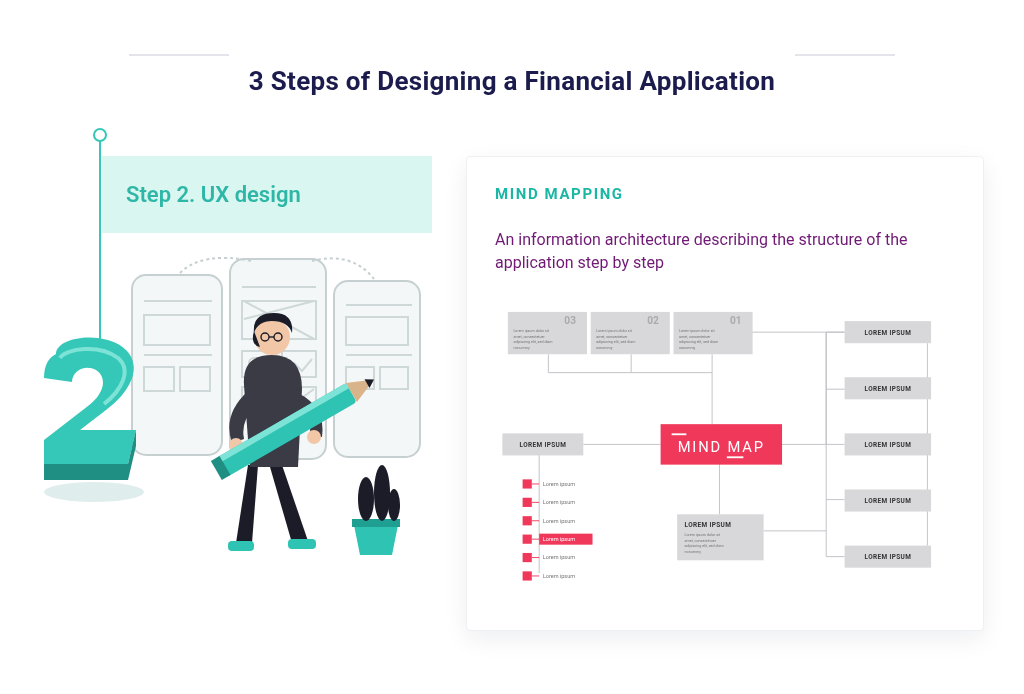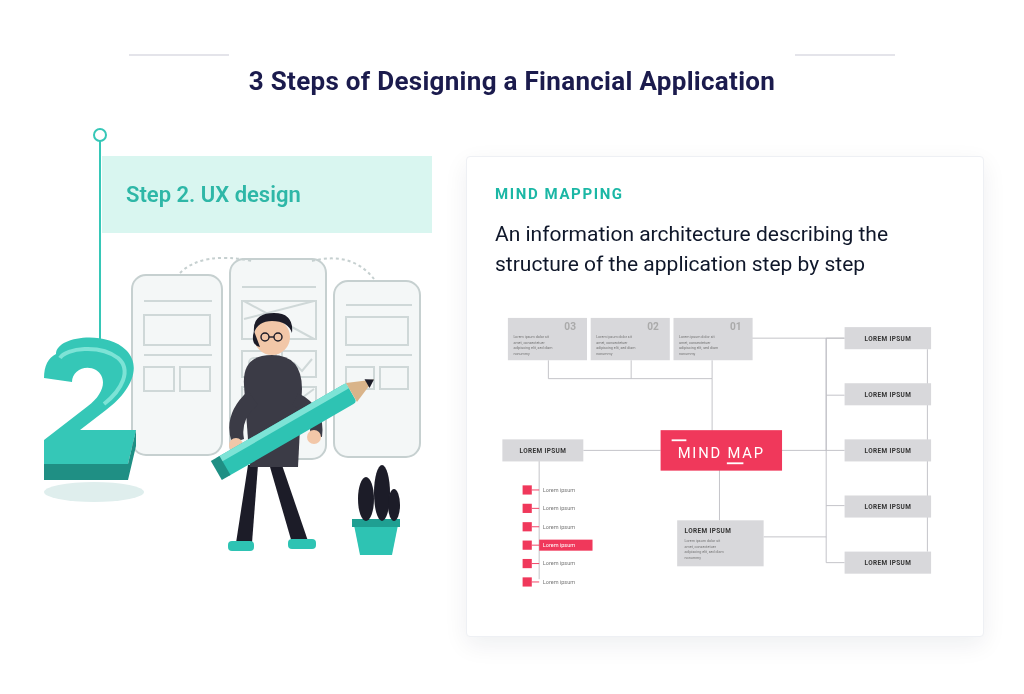--- a/index.html
+++ b/index.html
@@ -90,26 +90,26 @@
     border: 1px solid #eef0f4;
     border-radius: 4px;
     box-shadow: 0 8px 24px rgba(20,30,60,0.07);
     padding: 28px 28px 22px 28px;
   }
   .eyebrow {
     color: #1bb7a5;
     font-weight: 700;
     font-size: 15px;
     letter-spacing: 1.6px;
-    margin-bottom: 16px;
+    margin-bottom: 25px;
   }
   .desc {
-    font-size: 21px;
+    font-size: 16px;
     line-height: 1.45;
-    color: #0f172a;
+    color: #701a75;
     margin-bottom: 20px;
   }
   .mindmap {
     width: 100%;
     height: 310px;
   }
 
   
   .node-box { fill: #d8d8db; }
   .node-text { font-size: 7px; fill: #333; font-weight: 700; letter-spacing: 0.4px; }

